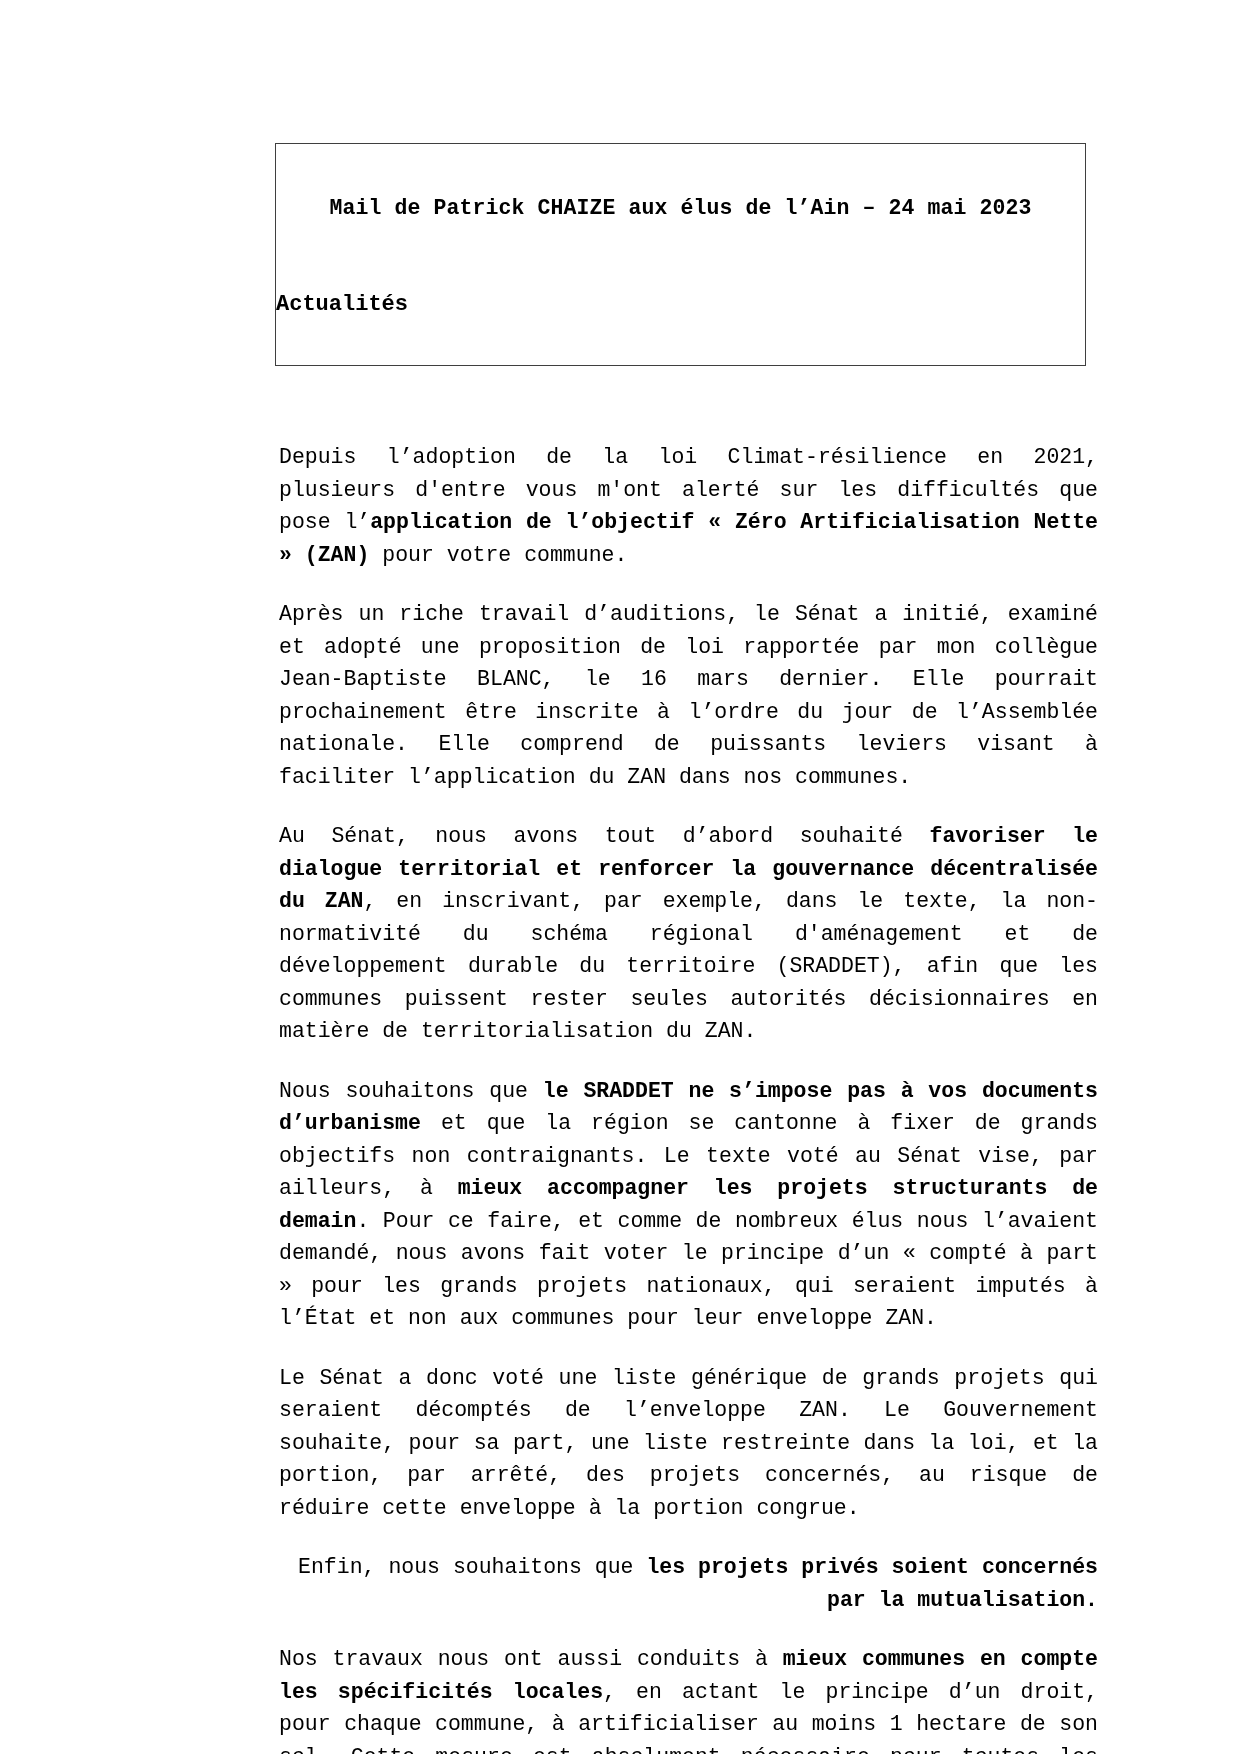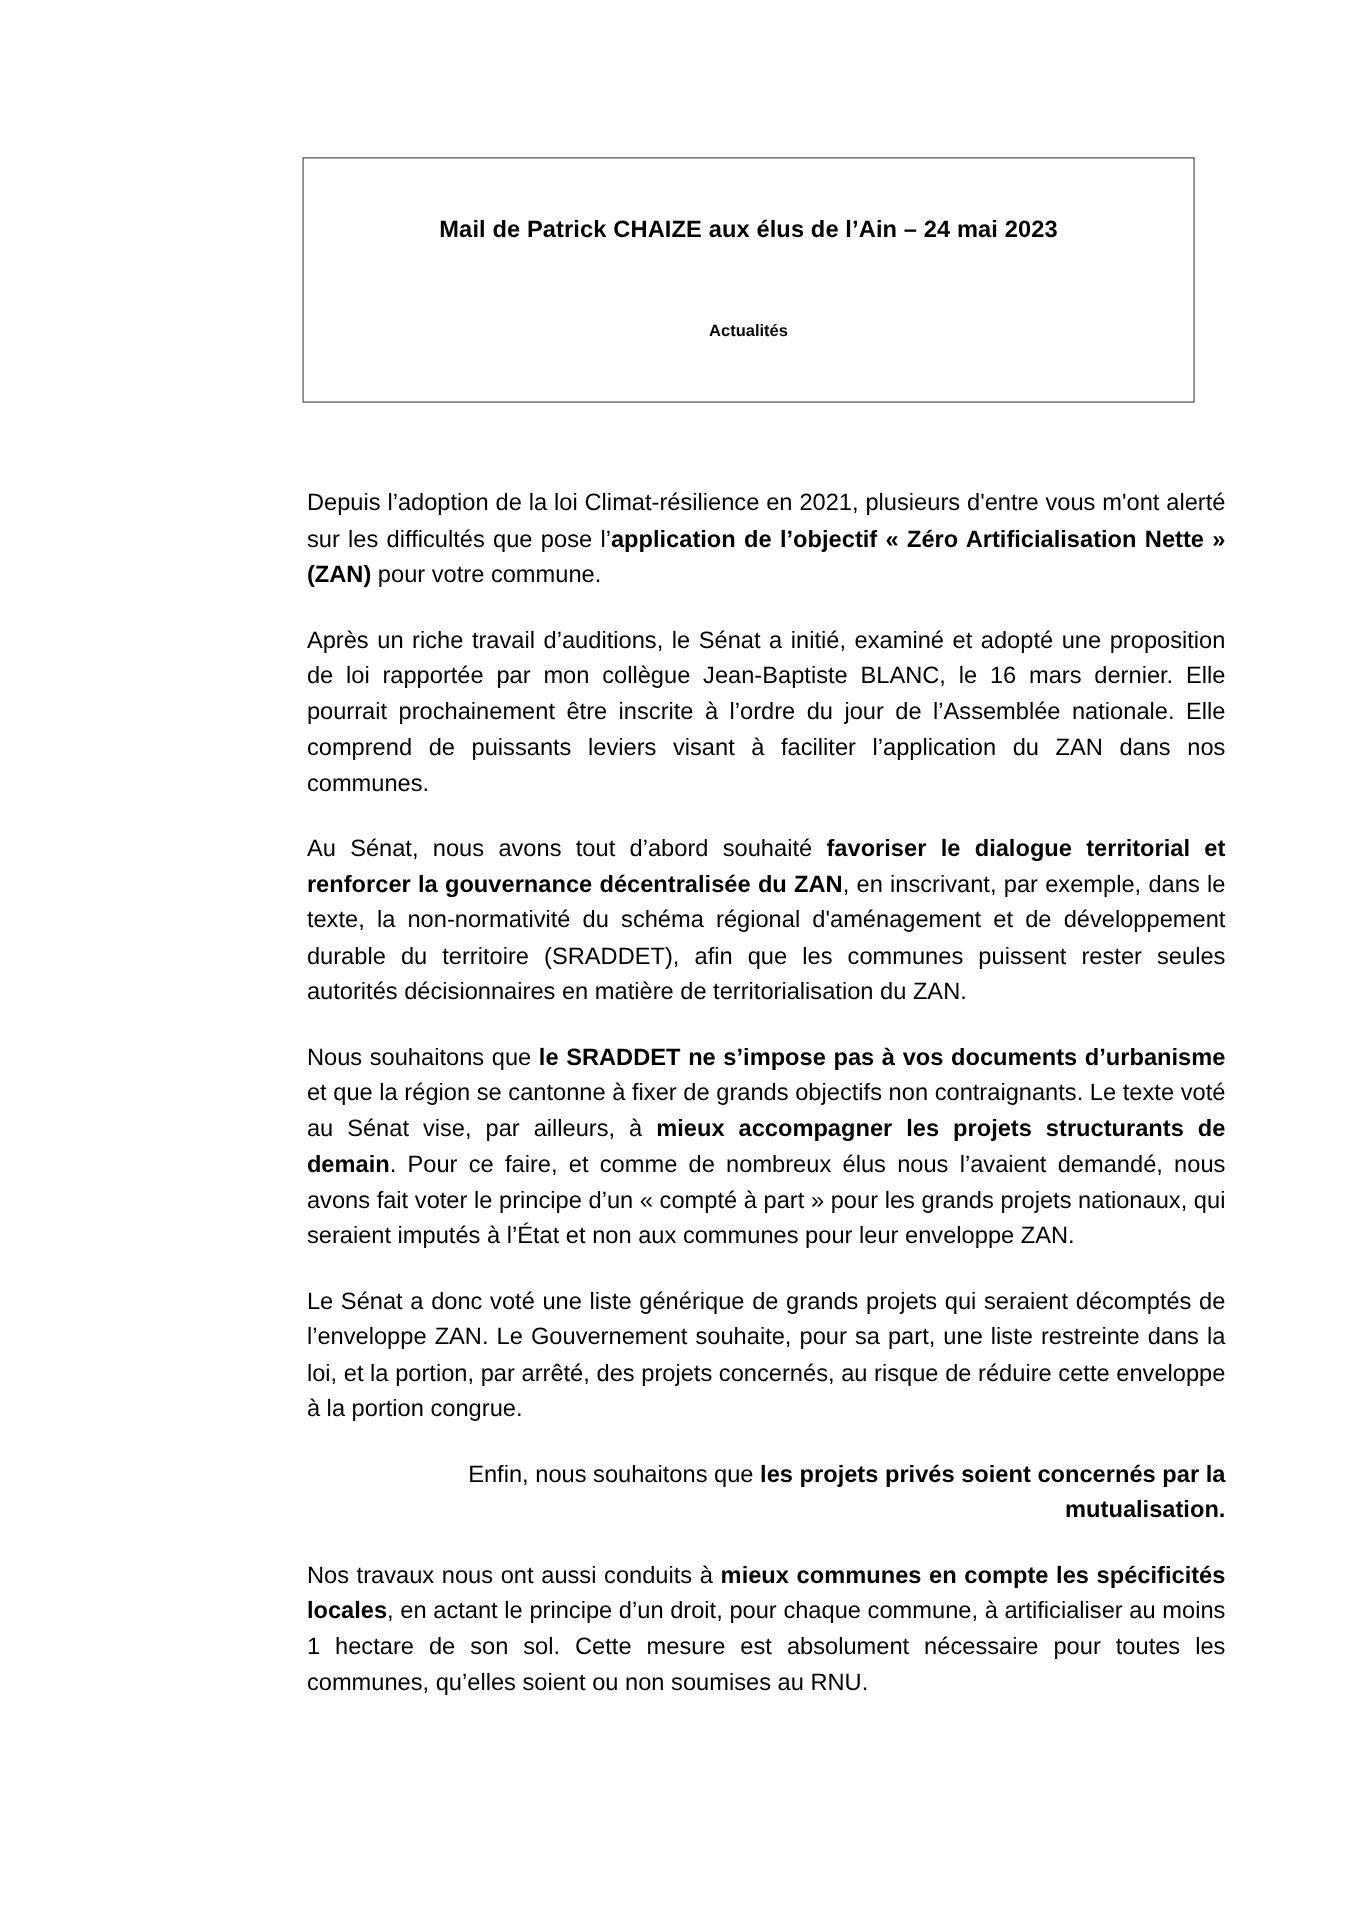--- a/index.html
+++ b/index.html
@@ -8,21 +8,21 @@
     padding: 0;
     background: #ffffff;
   }
   .page {
     position: relative;
     width: 992px;
     height: 1754px;
     margin: 0 auto;
     background: #ffffff;
     box-sizing: border-box;
-    font-family: Liberation Sans, sans-serif;
+    font-family: Liberation Mono, monospace;
     color: #000000;
     overflow: hidden;
   }
   .header-box {
     position: absolute;
     left: 151px;
     top: 143px;
     width: 811px;
     height: 223px;
     border: 1.5px solid #3f3f3f;
@@ -37,32 +37,31 @@
     text-align: center;
     font-size: 21.5px;
     font-weight: bold;
     letter-spacing: 0.1px;
   }
   .header-subtitle {
     position: absolute;
     left: 0;
     right: 0;
     top: 148px;
-    text-align: center;
-    font-size: 15px;
+    font-size: 22px;
     font-weight: bold;
   }
   .body-col {
     position: absolute;
     left: 155px;
     top: 441px;
     width: 835px;
   }
   p.para {
-    margin: 0 0 27px 0;
+    margin: 0 16px 27px 0;
     font-size: 21.5px;
     line-height: 32.5px;
     text-align: justify;
     text-justify: inter-word;
     hyphens: none;
   }
   p.para:last-child { margin-bottom: 0; }
   p.para.nojust { text-align: right; }
   b { font-weight: bold; }
 </style>

